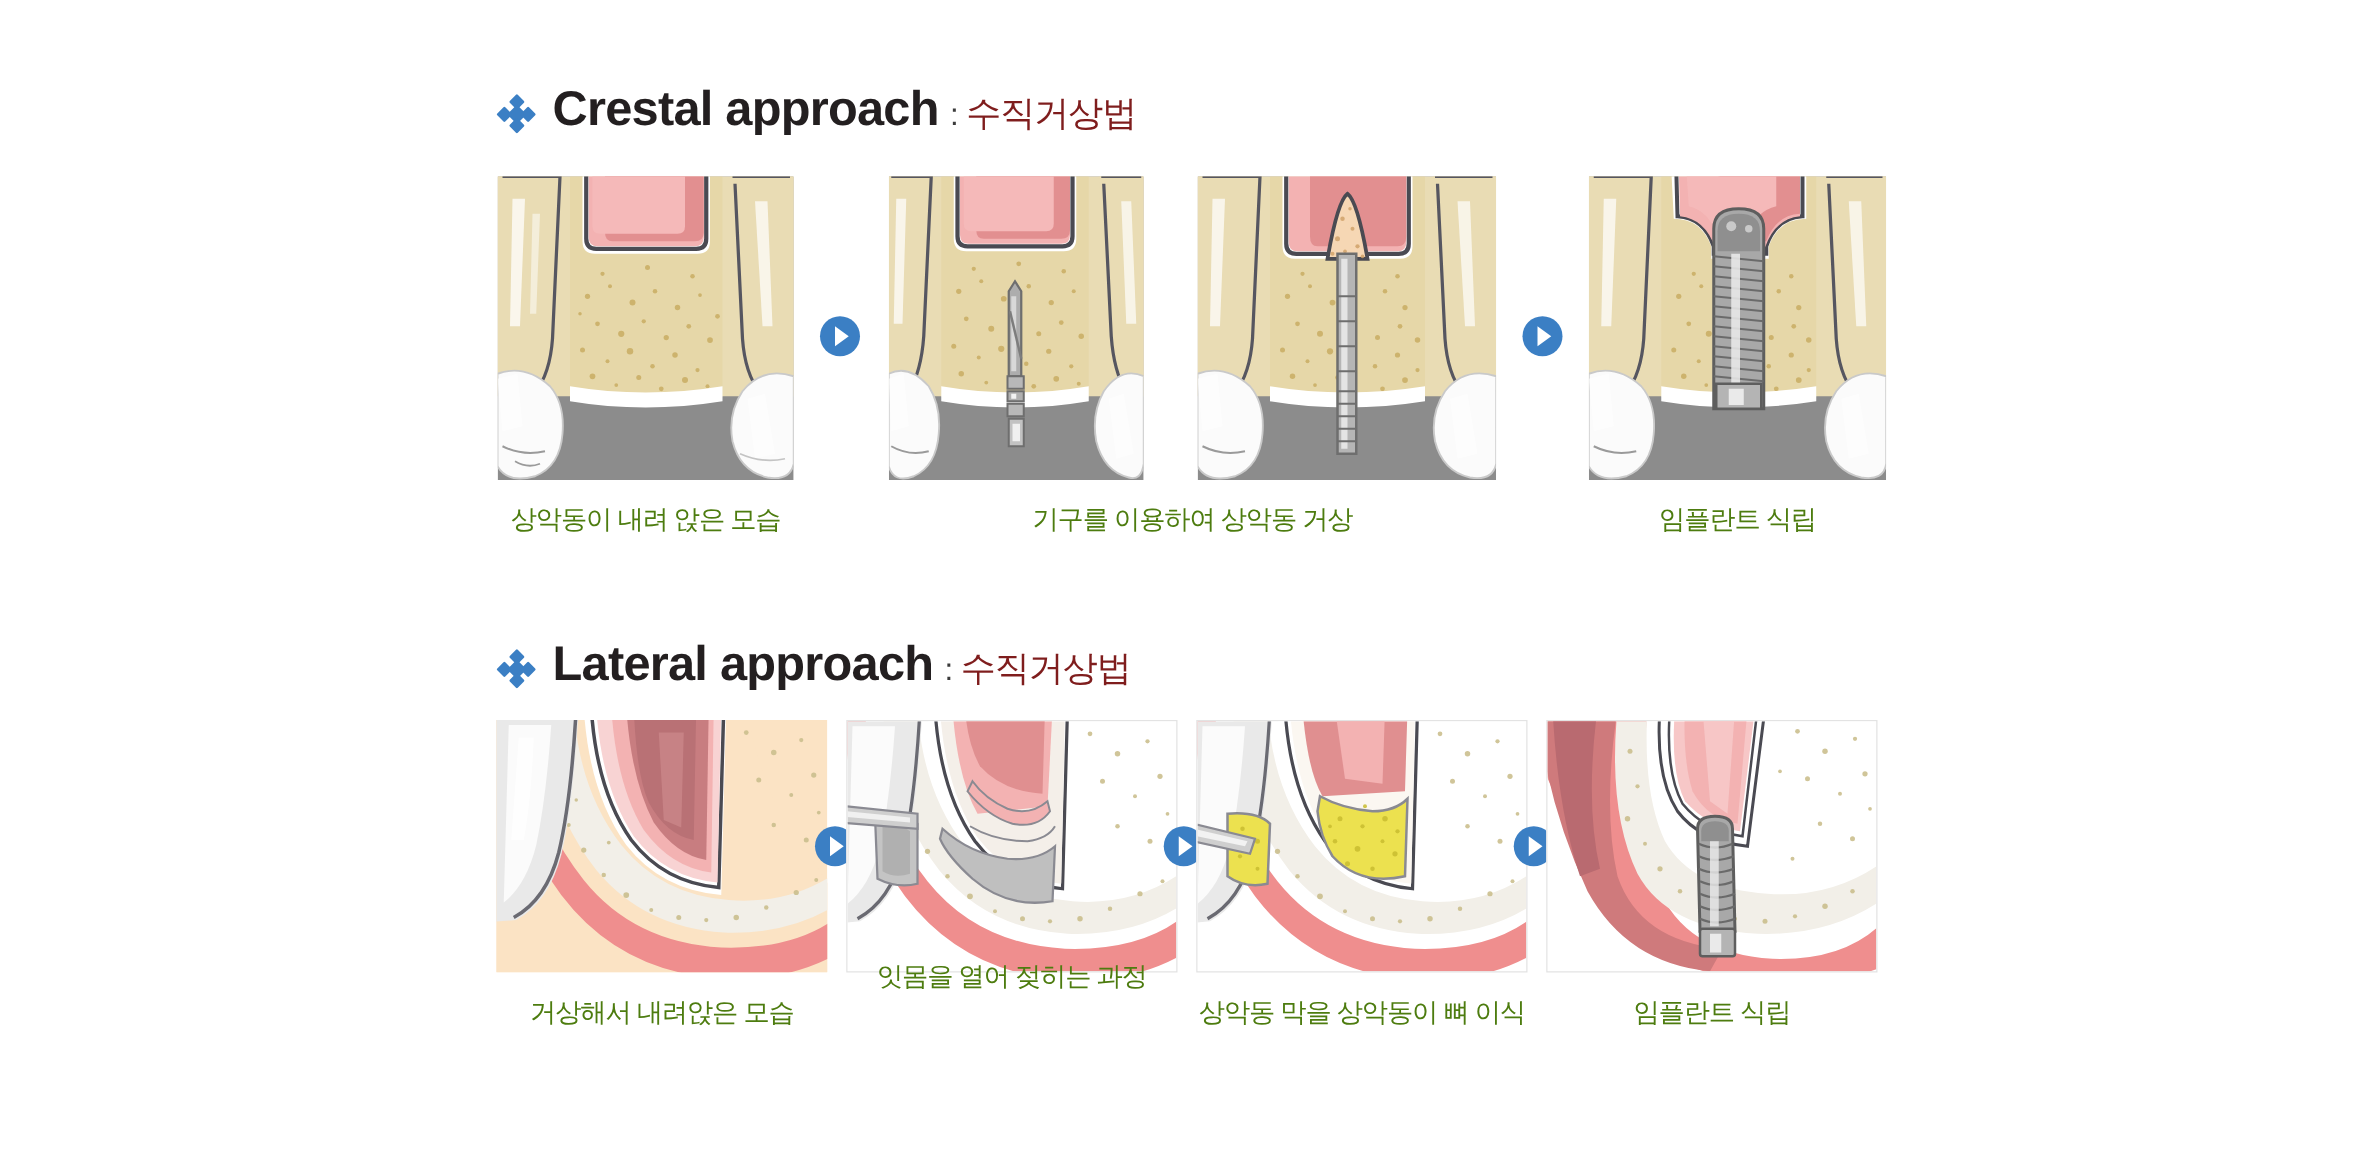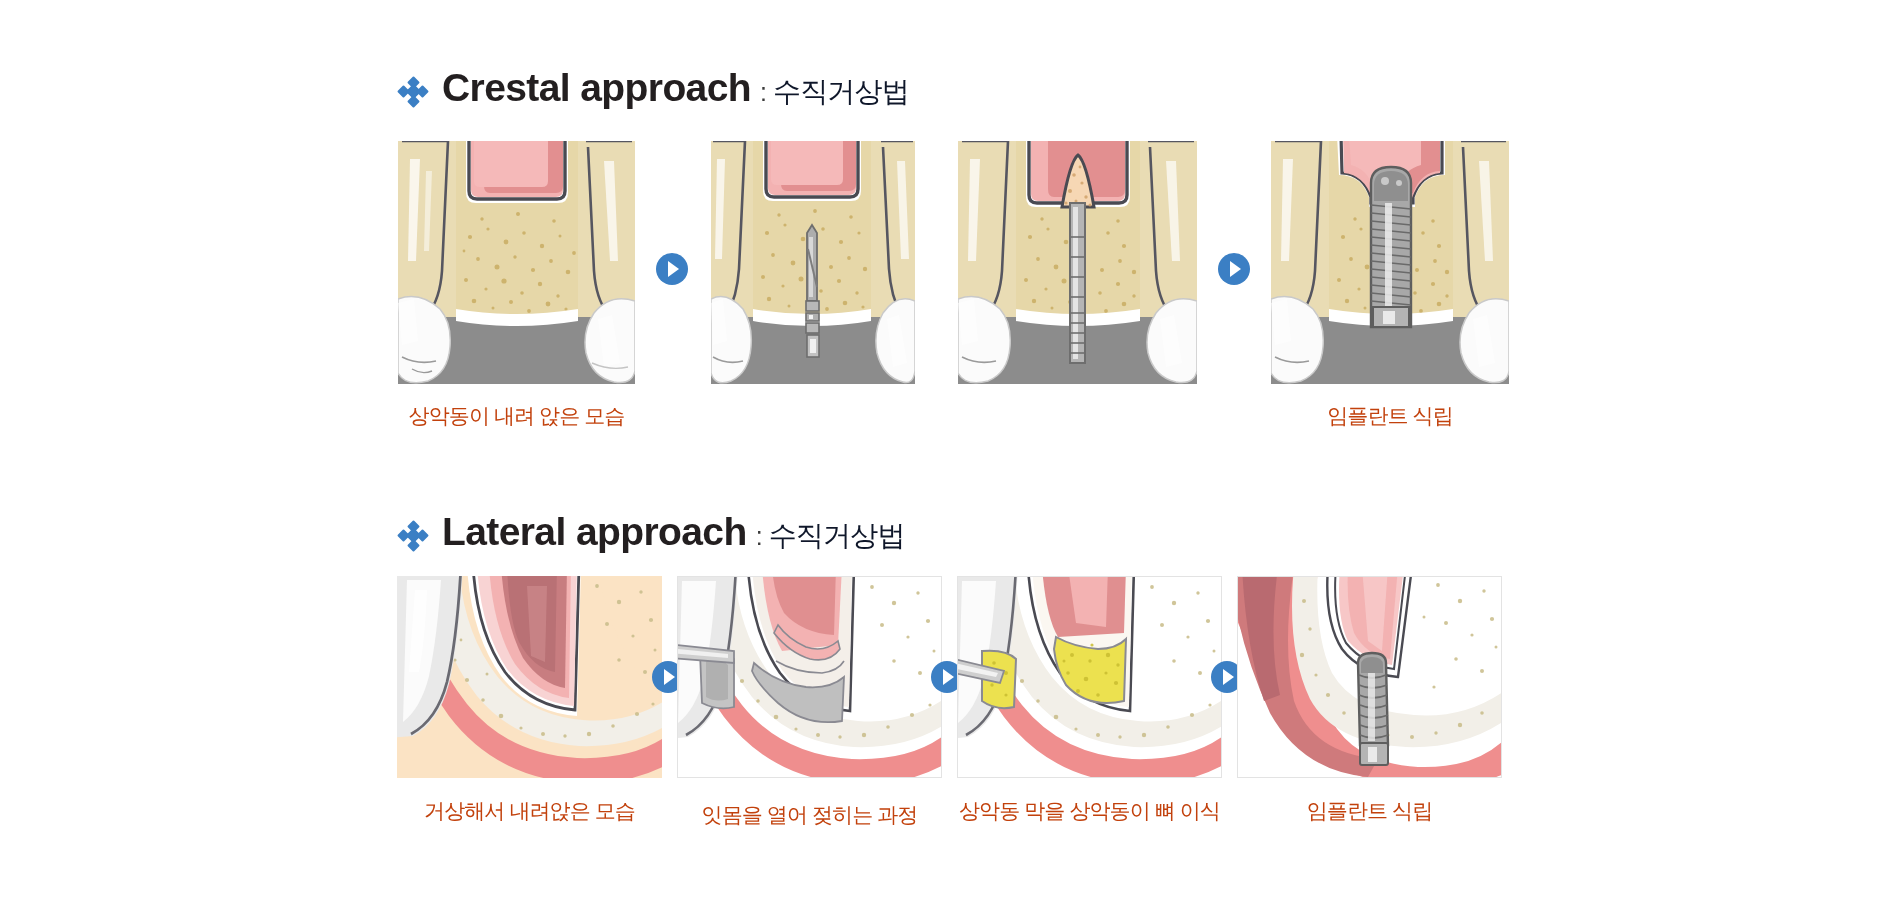--- a/index.html
+++ b/index.html
@@ -73,37 +73,37 @@
     line-height: 1;
   }
   .heading-sep {
     font-size: 25px;
     color: #3b3b3b;
     margin: 0 6px 0 9px;
     font-weight: 400;
   }
   .heading-ko {
     font-size: 28px;
-    color: #0f172a;
+    color: #7f1d1d;
     font-weight: 400;
     letter-spacing: -0.8px;
   }
   .panel {
     position: absolute;
     overflow: hidden;
   }
   .panel.bordered {
     border: 1px solid #e3e3e3;
     box-sizing: border-box;
   }
 
   .caption {
     position: absolute;
     font-size: 21px;
-    color: #c2410c;
+    color: #4d7c0f;
     letter-spacing: -0.9px;
     text-align: center;
     white-space: nowrap;
     line-height: 1;
   }
 
   
   .arrow {
     position: absolute;
     width: 32px;
@@ -354,20 +354,21 @@
         </g>
       </g>
 
       <path d="M0 158 Q22 150 42 168 Q54 182 52 206 Q50 232 30 240 Q8 246 0 232 Z" fill="#fbfbfb" stroke="#c9c9c9" stroke-width="1.5"></path>
       <path d="M4 216 Q20 224 38 220" fill="none" stroke="#9a9a9a" stroke-width="1.6"></path>
       <path d="M0 162 L16 158 L20 200 L4 204 Z" fill="#ffffff" opacity="0.6"></path>
       <path d="M239 160 Q214 152 198 172 Q186 190 190 212 Q196 236 218 241 Q236 244 239 230 Z" fill="#fbfbfb" stroke="#c9c9c9" stroke-width="1.5"></path>
       <path d="M202 178 L216 174 L224 222 L208 226 Z" fill="#ffffff" opacity="0.55"></path>
     </svg>
   </div>
+  <div class="caption" style="left:711px; top:405px; width:486px;">기구를 이용하여 상악동 거상</div>
 
   <div class="arrow" style="left:1218px; top:253px;"></div>
 
   <div class="panel" style="left:1271px; top:141px; width:238px; height:243px;">
     <svg width="238" height="243" viewBox="0 0 238 243">
       <rect x="0" y="0" width="238" height="243" fill="#8c8c8c"></rect>
       <rect x="0" y="0" width="238" height="176" fill="#e9dcb4"></rect>
       <path d="M58 0 H182 V176 H58 Z" fill="#e6d7a8"></path>
       <g fill="#c9ad63" opacity="0.85">
         <circle cx="72" cy="96" r="2.1"></circle>
@@ -559,21 +560,21 @@
 
       <path d="M22 76 Q46 74 56 82 L56 130 Q40 134 24 126 Z" fill="#c4c4c4" stroke="#8a8a92" stroke-width="1.8"></path>
       <path d="M28 84 Q44 82 50 88 L50 122 Q38 126 28 120 Z" fill="#b0b0b0"></path>
 
       <g>
         <path d="M-20 66 L56 74 L56 86 L-20 80 Z" fill="#cfcfcf" stroke="#8a8a92" stroke-width="1.8"></path>
         <path d="M-20 70 L50 77 L50 81 L-20 75 Z" fill="#f0f0f0"></path>
       </g>
     </svg>
   </div>
-  <div class="caption" style="left:677px; top:804px; width:265px;">잇몸을 열어 젖히는 과정</div>
+  <div class="caption" style="left:677px; top:771px; width:265px;">잇몸을 열어 젖히는 과정</div>
 
   <div class="arrow" style="left:931px; top:661px;"></div>
 
   <div class="panel bordered" style="left:957px; top:576px; width:265px; height:202px; background:#ffffff;">
     <svg width="263" height="200" viewBox="0 0 263 200">
       <rect x="0" y="0" width="263" height="200" fill="#ffffff"></rect>
       <path d="M14 -10 Q18 70 64 128 Q104 178 174 182 Q234 184 269 156 L269 186 Q224 212 164 206 Q90 198 46 140 Q0 78 -4 -10 Z" fill="#ef8e8e"></path>
       <path d="M28 -10 Q32 66 74 120 Q112 166 176 170 Q230 172 269 146 L269 120 Q230 148 180 144 Q126 140 94 100 Q60 56 56 -10 Z" fill="#f2efe8"></path>
       <g fill="#cbbf8e" opacity="0.9">
         <circle cx="40" cy="20" r="2.0"></circle>

